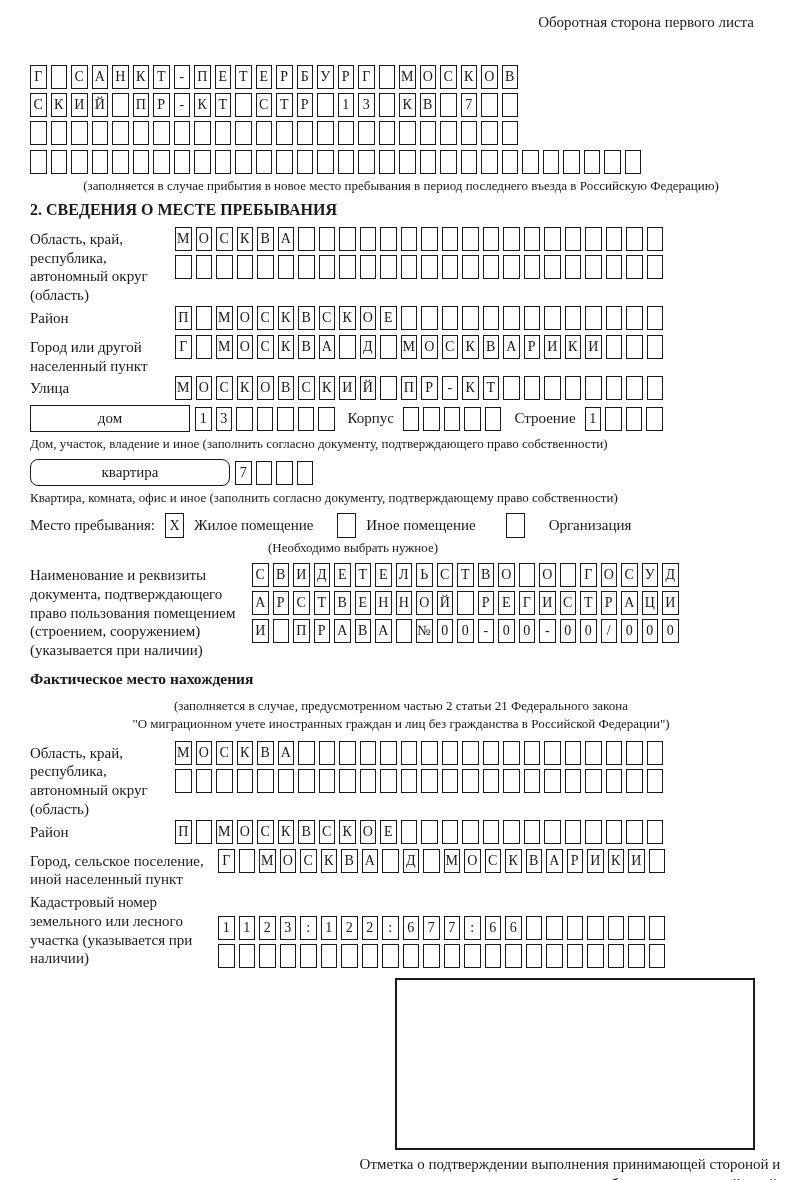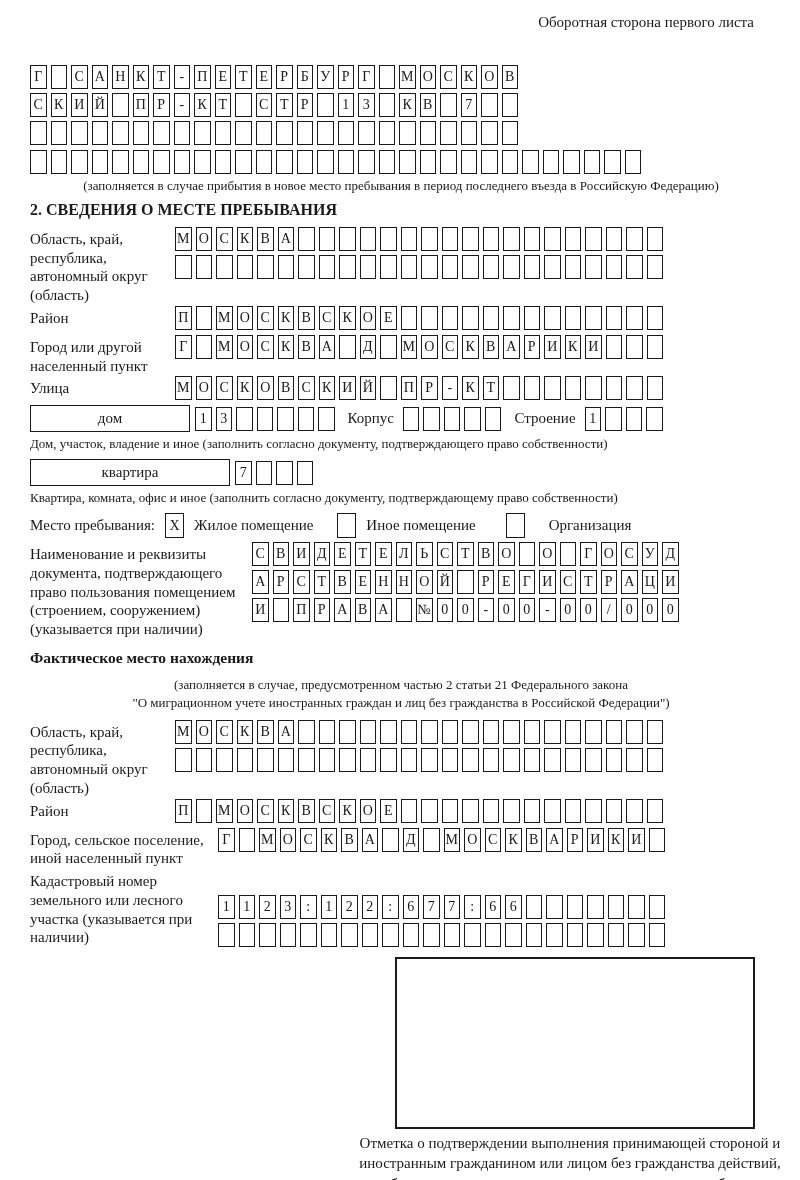--- a/index.html
+++ b/index.html
@@ -31,21 +31,21 @@
   .center { text-align:center; }
   .h2 { text-align:left; font-weight:bold; font-size:16px; margin:6px 0 8px 0; }
   .h3 { text-align:left; font-weight:bold; font-size:15.5px; margin:10px 0 10px 0; }
 
   .domrow { display:flex; align-items:center; gap:5px; margin-bottom:4px; }
   .widebox {
     height:27px; border:1.5px solid #1a1a1a; display:flex;
     align-items:center; justify-content:center; font-size:15px;
   }
   .wb160 { width:160px; }
-  .wb200 { width:200px; }
+  .wb200 { width:200px;border-radius:8px; }
   .inline-lbl { font-size:15px; padding:0 4px 0 8px; white-space:nowrap; }
 
   .mestorow { display:flex; align-items:center; gap:10px; margin:4px 0 2px 0; }
   .cbox {
     width:19px; height:25px; border:1.5px solid #1a1a1a;
     display:flex; align-items:center; justify-content:center; font-size:14px;
   }
   .opt-label { font-size:15px; }
 
   .stamp-wrap { margin-top:6px; }
@@ -369,20 +369,21 @@
 
   <div class="mestorow">
     <span class="opt-label">Место пребывания:</span>
     <span class="cbox">X</span>
     <span class="opt-label">Жилое помещение</span>
     <span class="cbox" style="margin-left:14px"></span>
     <span class="opt-label">Иное помещение</span>
     <span class="cbox" style="margin-left:20px"></span>
     <span class="opt-label" style="margin-left:14px">Организация</span>
   </div>
+  <div class="caption" style="margin-left:238px">(Необходимо выбрать нужное)</div>
 
   <div class="row" style="margin-top:4px">
     <div class="lbl w215">Наименование и реквизиты документа, подтверждающего право пользования помещением (строением, сооружением) (указывается при наличии)</div>
     <div class="rows">
       <div class="boxrow">
           <span class="cell">С</span>
           <span class="cell">В</span>
           <span class="cell">И</span>
           <span class="cell">Д</span>
           <span class="cell">Е</span>

